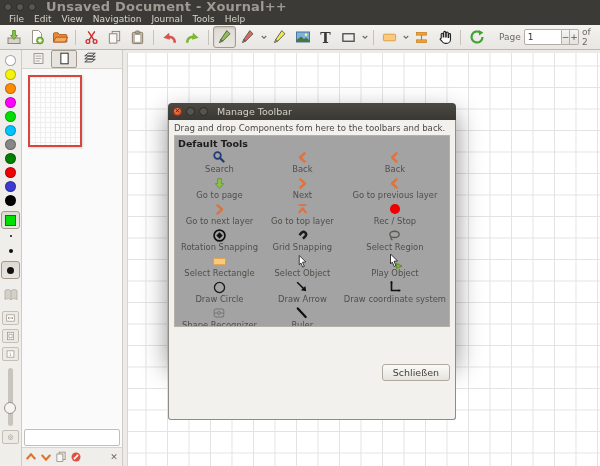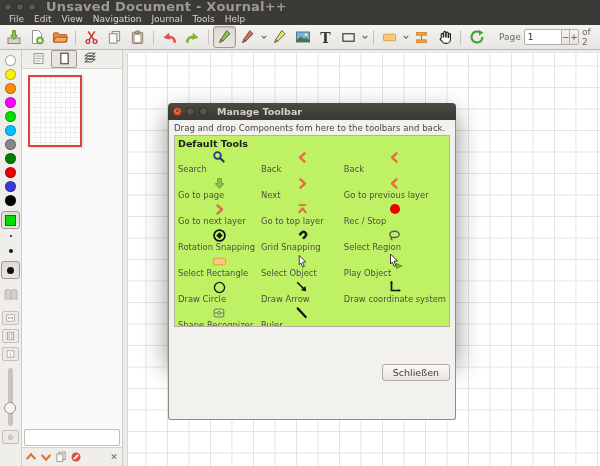--- a/index.html
+++ b/index.html
@@ -79,28 +79,28 @@
     box-shadow:-1px 0 0 #d8d6d2;}
   
   #dialog{position:absolute;left:168px;top:103px;width:288px;height:257px;
     border-radius:5px 5px 3px 3px;box-shadow:0 10px 26px rgba(0,0,0,.45);z-index:10;}
   #dlg-titlebar{height:17px;background:linear-gradient(#4a4944,#393833);border-radius:4px 4px 0 0;
     display:flex;align-items:center;padding-left:5px;}
   .dlg-winbtn{width:9px;height:9px;border-radius:50%;margin-right:4px;box-sizing:border-box;}
   .dlg-close{background:radial-gradient(circle at 35% 30%,#f6926c,#e4572d 70%);border:1px solid #9c3413;
     color:#5d1d06;font-size:7px;line-height:7px;text-align:center;font-weight:bold;}
   .dlg-gray{background:#56544e;border:1px solid #2c2b27;}
-  #dlg-title{font-size:9.5px;font-weight:bold;color:#d4d0c8;margin-left:5px;}
+  #dlg-title{font-size:9.5px;font-weight:normal;color:#d4d0c8;margin-left:5px;}
   #dlg-body{background:#f2f1ee;height:300px;box-sizing:border-box;padding:3px 5px 4px 5px;
     border:1px solid #8f8c84;border-top:none;border-radius:0 0 3px 3px;display:flex;flex-direction:column;}
   #dlg-desc{font-size:8.6px;color:#4a4945;line-height:11px;white-space:nowrap;}
-  #dlg-list{border:1px solid #b5b1a9;background:#bef264;height:192px;overflow:hidden;padding:1px 3px;box-sizing:border-box;margin-top:1px;}
+  #dlg-list{border:1px solid #b5b1a9;background:#a3a3a3;height:192px;overflow:hidden;padding:1px 3px;box-sizing:border-box;margin-top:1px;}
   #dlg-section{font-size:9.5px;font-weight:bold;color:#1d1c1a;line-height:13px;}
   #dlg-grid{display:grid;grid-template-columns:1fr 1fr 1fr;}
-  .dlg-item{height:26px;display:flex;flex-direction:column;justify-content:flex-start;}
+  .dlg-item{height:26px;display:flex;flex-direction:column;align-items:center;justify-content:flex-start;}
   .dlg-ico{height:14px;display:flex;align-items:center;justify-content:center;}
   .dlg-label{font-size:8.4px;color:#504e49;white-space:nowrap;line-height:11px;}
   #dlg-footer{flex:1;display:flex;align-items:center;justify-content:flex-end;padding-top:3px;}
   #dlg-close-btn{font-size:9.5px;color:#44423d;padding:2px 10px;border:1px solid #aeaaa1;border-radius:3px;
     background:linear-gradient(#fbfaf8,#e6e3de);font-family:inherit;}
 </style>
 </head>
 <body>
 
 <div id="titlebar">

